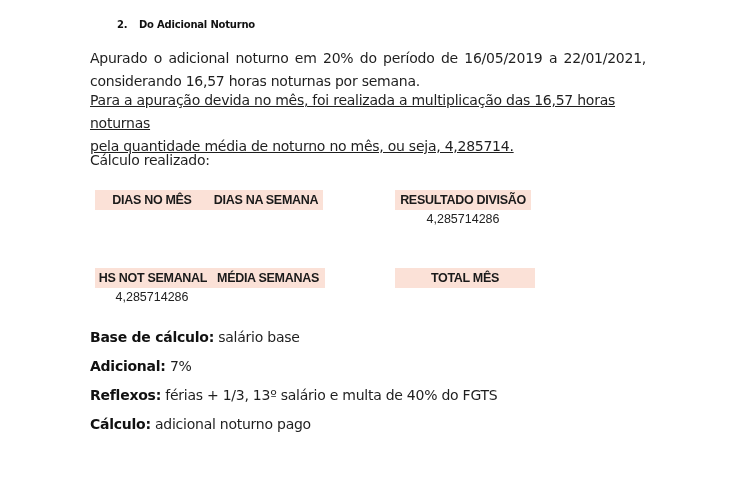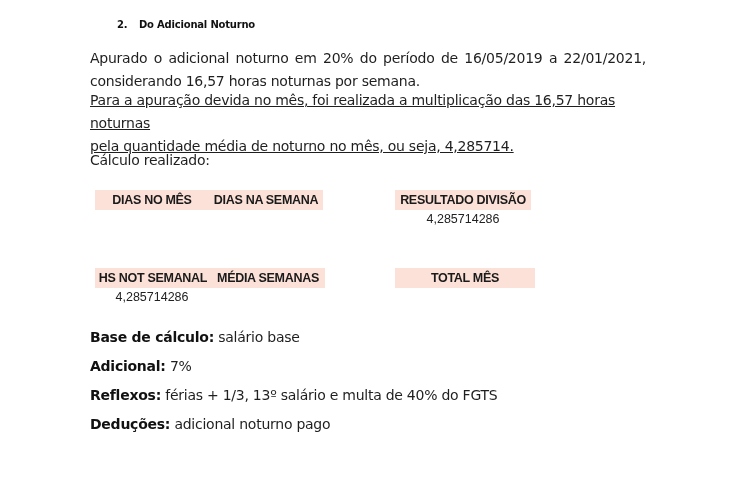--- a/index.html
+++ b/index.html
@@ -154,15 +154,15 @@
   <div class="fact">
     <span class="k">Base de cálculo:</span><span> salário base</span>
   </div>
   <div class="fact">
     <span class="k">Adicional:</span><span> 7%</span>
   </div>
   <div class="fact">
     <span class="k">Reflexos:</span><span> férias + 1/3, 13º salário e multa de 40% do FGTS</span>
   </div>
   <div class="fact">
-    <span class="k">Deduções:</span><span> adicional noturno pago</span>
+    <span class="k">Cálculo:</span><span> adicional noturno pago</span>
   </div>
 </div>
 
 </body></html>

